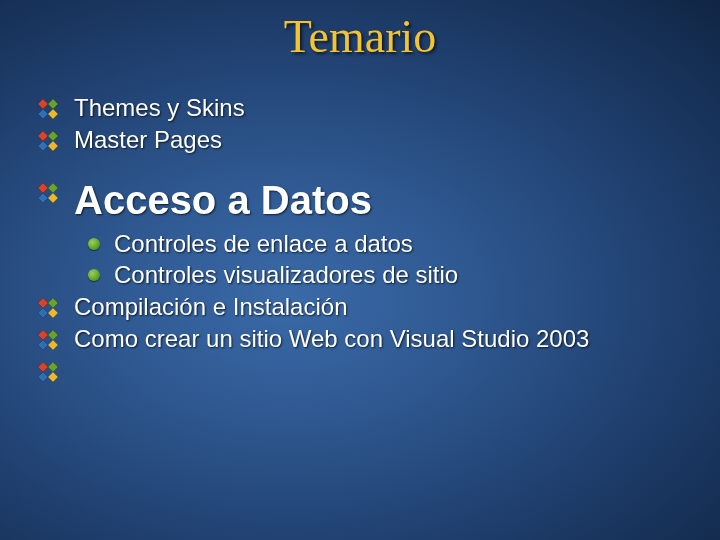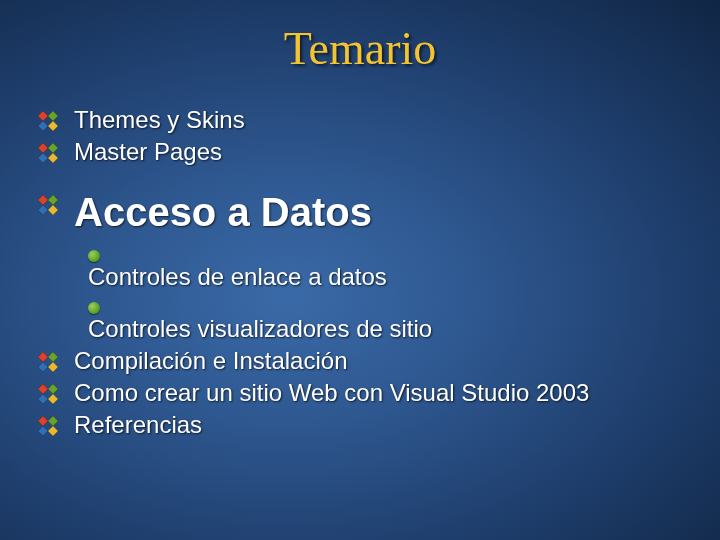--- a/index.html
+++ b/index.html
@@ -9,21 +9,21 @@
     height: 540px;
     overflow: hidden;
     font-family: "Segoe UI", "Tahoma", "Arial", sans-serif;
   }
   .slide {
     width: 720px;
     height: 540px;
     background: radial-gradient(ellipse 90% 80% at 40% 55%, #3a6aa8 0%, #2e578f 30%, #1f3f6e 60%, #0e223f 100%);
     position: relative;
     box-sizing: border-box;
-    padding: 22px 30px 20px 30px;
+    padding: 10px 30px 20px 30px;
   }
   .title {
     text-align: center;
     font-size: 46px;
     font-weight: 400;
     color: #f4c430;
     text-shadow: 2px 2px 3px rgba(0,0,0,0.6);
     margin: 0 0 30px 0;
     font-family: "Georgia", "Times New Roman", serif;
   }
@@ -44,21 +44,20 @@
   }
   .level1-big .text {
     font-size: 40px;
     line-height: 1.35;
     font-weight: 700;
   }
   .level2 {
     display: flex;
     align-items: flex-start;
     margin: 1px 0 1px 58px;
-    flex-direction: column;
   }
   .level2 .text {
     font-size: 24px;
     line-height: 1.25;
     font-weight: 500;
   }
   .bullet-box {
     width: 28px;
     flex: 0 0 28px;
     display: flex;
@@ -169,17 +168,16 @@
 
     <div class="level1">
       <span class="bullet-box">
         <svg class="diamond-bullet" viewBox="0 0 20 20">
           <polygon points="5,0 10,5 5,10 0,5" fill="#d9432b" stroke="#7a1f10" stroke-width="0.5"></polygon>
           <polygon points="15,0 20,5 15,10 10,5" fill="#6aa329" stroke="#355515" stroke-width="0.5"></polygon>
           <polygon points="5,10 10,15 5,20 0,15" fill="#2e6fb5" stroke="#163758" stroke-width="0.5"></polygon>
           <polygon points="15,10 20,15 15,20 10,15" fill="#e8b82e" stroke="#7a5f10" stroke-width="0.5"></polygon>
         </svg>
       </span>
-      <span class="text">Referencias</span>
     </div>
 
   </div>
 </div>
 
 </body></html>

